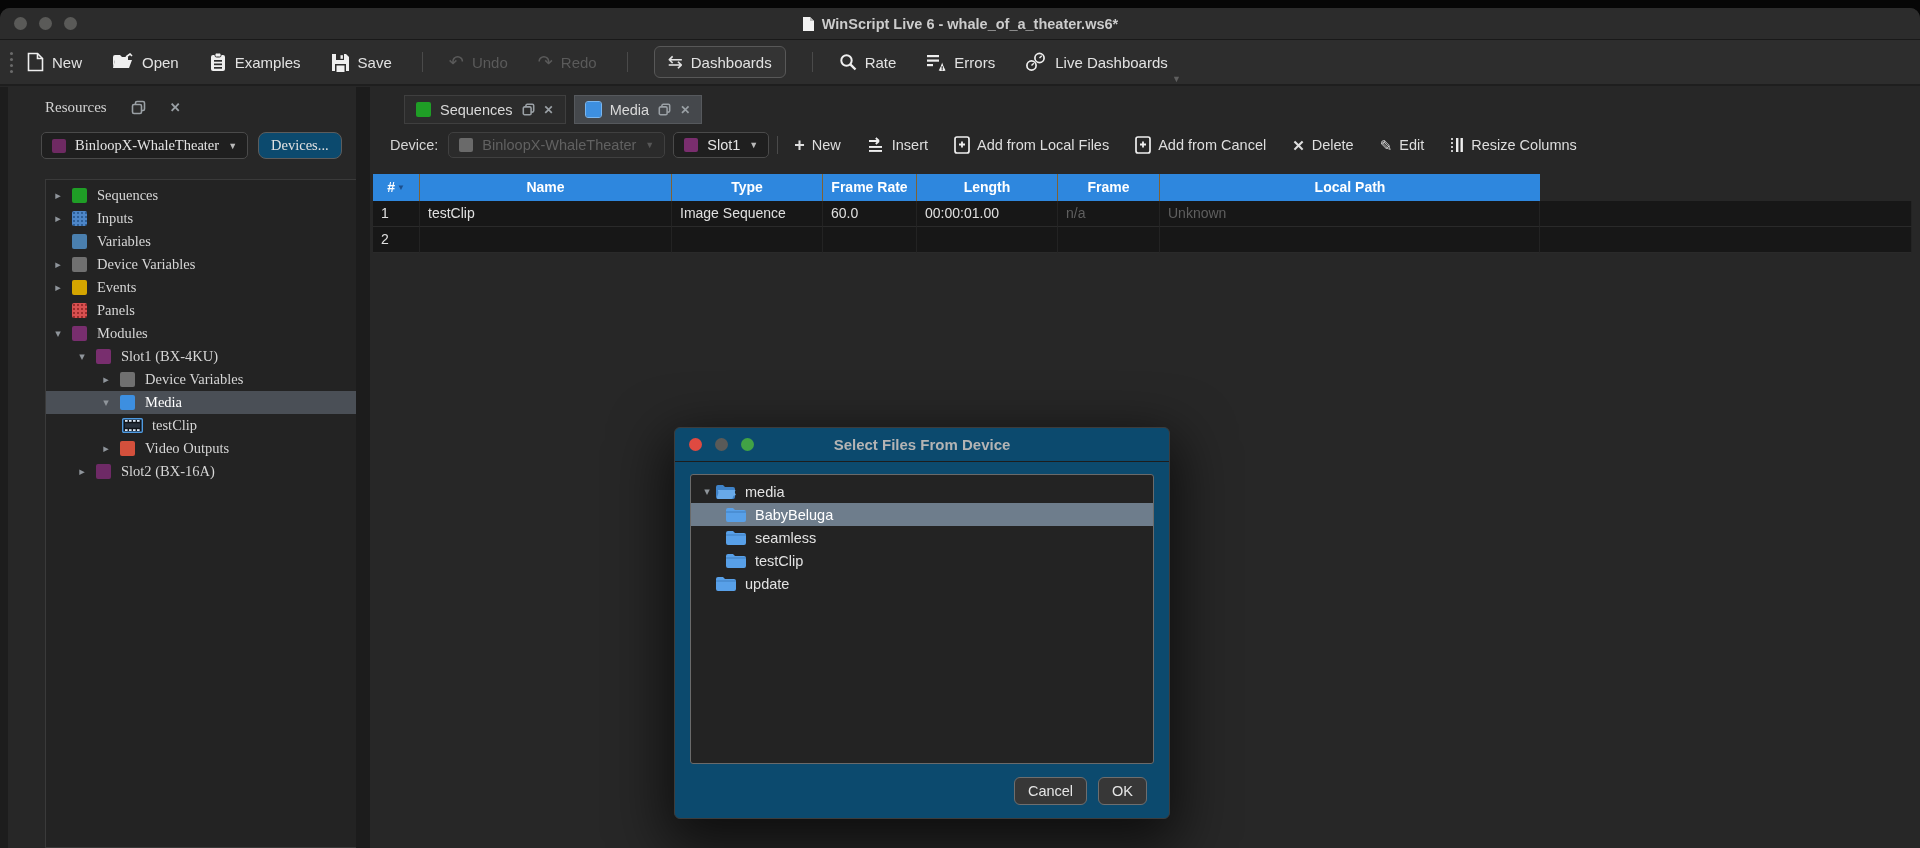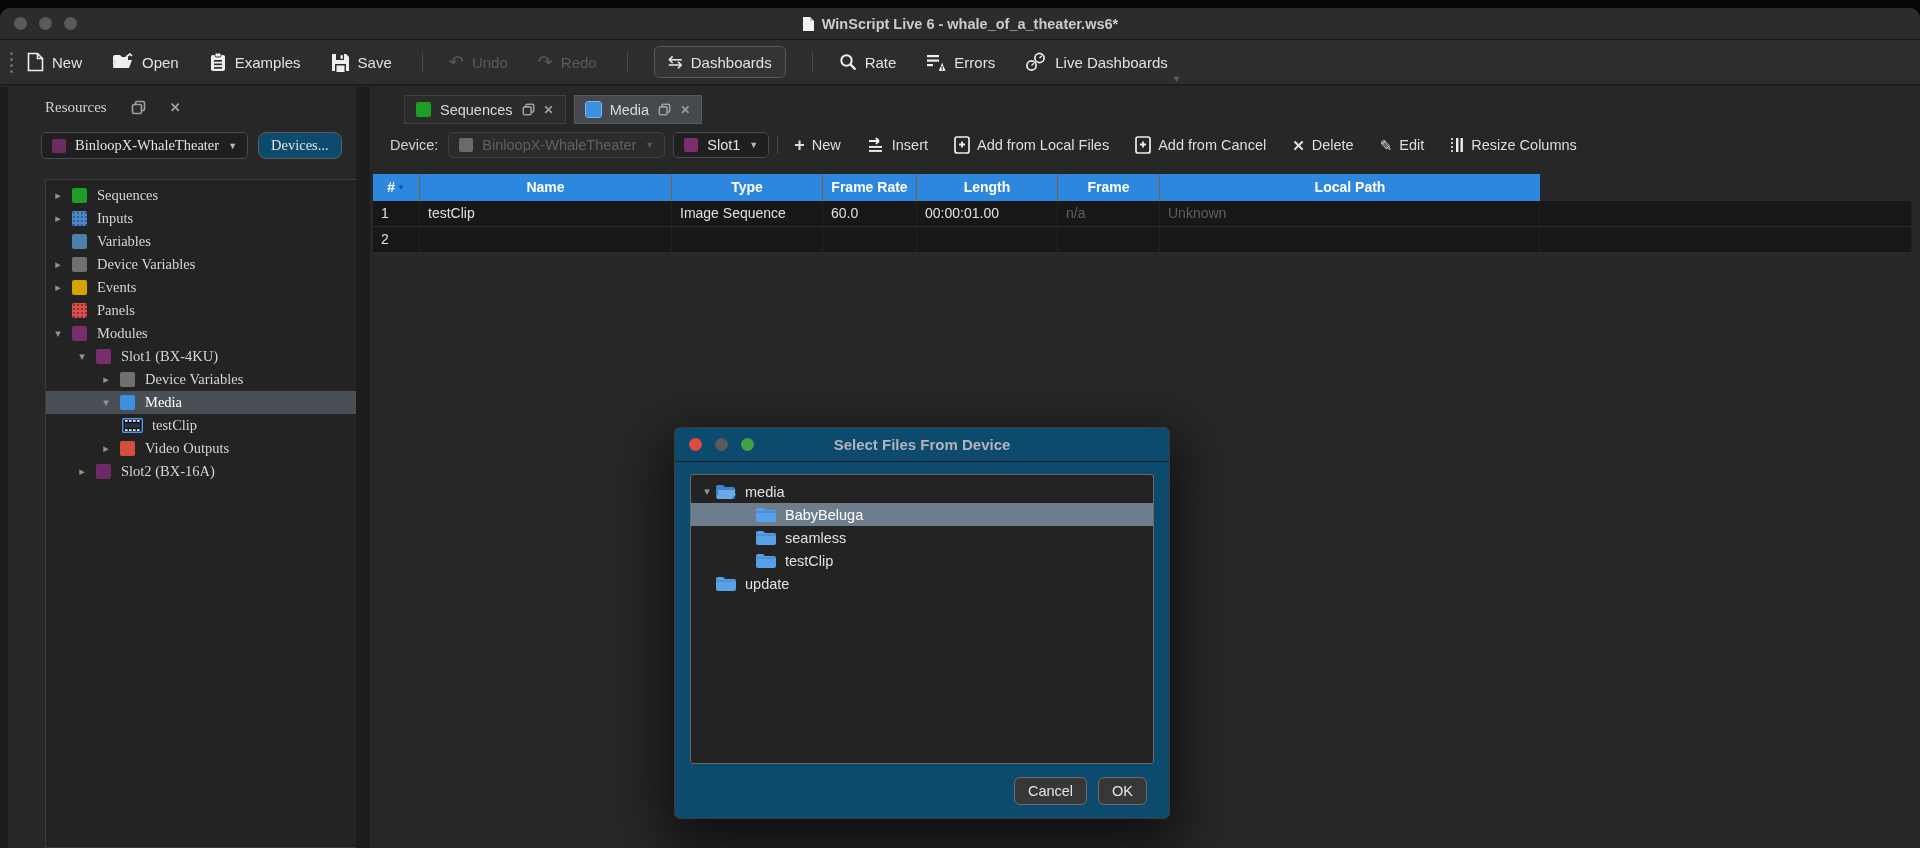--- a/index.html
+++ b/index.html
@@ -95,21 +95,21 @@
             border:1px solid #3c3c3c; border-radius:6px;
             box-shadow:0 18px 55px 8px rgba(0,0,0,0.65); }
   .dlg-titlebar { position:relative; height:34px; border-bottom:1px solid #1d1d1d;
                   display:flex; align-items:center; }
   .dlg-lights { position:absolute; left:14px; display:flex; gap:13px; }
   .dlg-title { margin:0 auto; color:#b4b4b4; font-weight:bold; font-size:15px; }
   .dlg-tree { position:absolute; left:15px; right:15px; top:46px; height:290px;
               background:#232323; border:1px solid #6a6a6a; border-radius:3px; padding-top:5px; }
   .dlg-row { height:23px; display:flex; align-items:center; font-size:14.5px; color:#e2e2e2; }
   .dlg-row.selected { background:#6e7d8c; color:#ffffff; }
-  .dlg-lv0 { padding-left:8px; } .dlg-lv1 { padding-left:64px; }
+  .dlg-lv0 { padding-left:8px; } .dlg-lv1 { padding-left:34px; }
   .dlg-row .folder { margin-right:9px; flex:none; display:flex; }
   .dlg-buttons { position:absolute; right:22px; bottom:13px; display:flex; gap:11px; }
   .dlg-btn { background:#373737; border:1px solid #6e6e6e; border-radius:6px; padding:5px 13px;
              color:#e5e5e5; font-size:14.5px; }
 
   .ico { display:flex; align-items:center; }
 </style>
 </head>
 <body>
 

